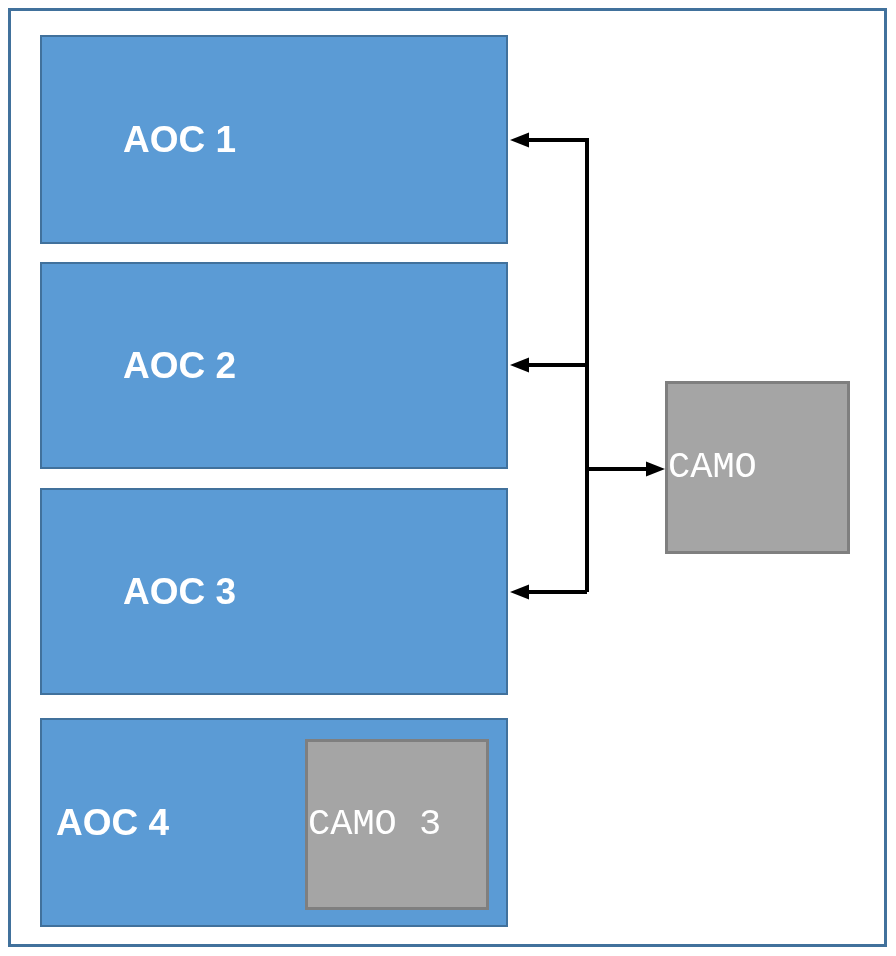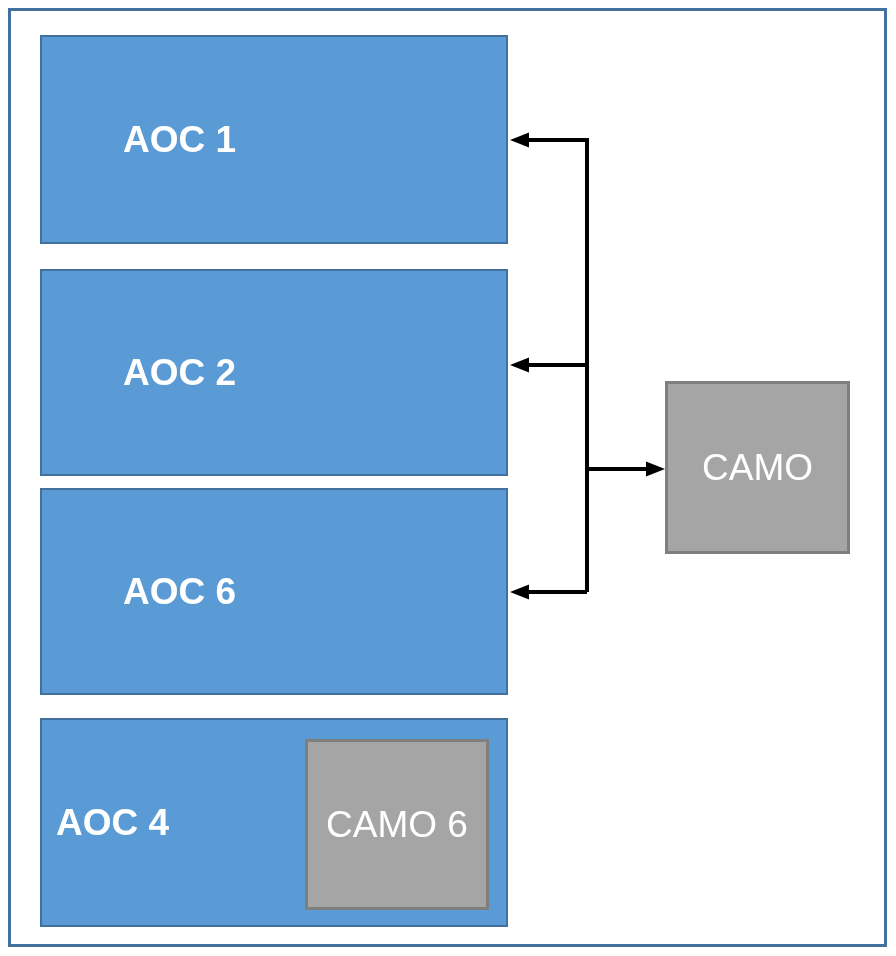--- a/index.html
+++ b/index.html
@@ -35,28 +35,29 @@
   }
   .box.aoc {
     left: 40px;
     width: 468px;
     background: #5B9BD5;
     border: 2px solid #41719C;
     padding-left: 81px;
     font-weight: bold;
   }
   #box-aoc1 { top: 35px;  height: 209px; }
-  #box-aoc2 { top: 262px; height: 207px; margin-top: 7px; }
+  #box-aoc2 { top: 262px; height: 207px; }
   #box-aoc3 { top: 488px; height: 207px; }
   #box-aoc4 { top: 718px; height: 209px; padding-left: 14px; }
   .box.camo {
     background: #A5A5A5;
     border: 3px solid #7F7F7F;
-    justify-content: center;
+    justify-content: flex-start;
     padding-left: 0;
+    font-family: Liberation Mono, monospace;
   }
   #box-camo {
     left: 665px;
     top: 381px;
     width: 185px;
     height: 173px;
   }
   #box-camo4 {
     left: 305px;
     top: 739px;
@@ -84,29 +85,29 @@
 
   <div class="box aoc" id="box-aoc1">
     <span class="label">AOC 1</span>
   </div>
 
   <div class="box aoc" id="box-aoc2">
     <span class="label">AOC 2</span>
   </div>
 
   <div class="box aoc" id="box-aoc3">
-    <span class="label">AOC 6</span>
+    <span class="label">AOC 3</span>
   </div>
 
   <div class="box aoc" id="box-aoc4">
     <span class="label">AOC 4</span>
   </div>
 
   <div class="box camo" id="box-camo4">
-    <span class="label">CAMO 6</span>
+    <span class="label">CAMO 3</span>
   </div>
 
   <div class="box camo" id="box-camo">
     <span class="label">CAMO</span>
   </div>
 
   <svg class="connectors" viewBox="0 0 896 956" xmlns="http://www.w3.org/2000/svg">
     <g stroke="#000000" stroke-width="4" fill="none">
       <line x1="587" y1="140" x2="587" y2="592"></line>
       <line x1="589" y1="140" x2="528" y2="140"></line>

